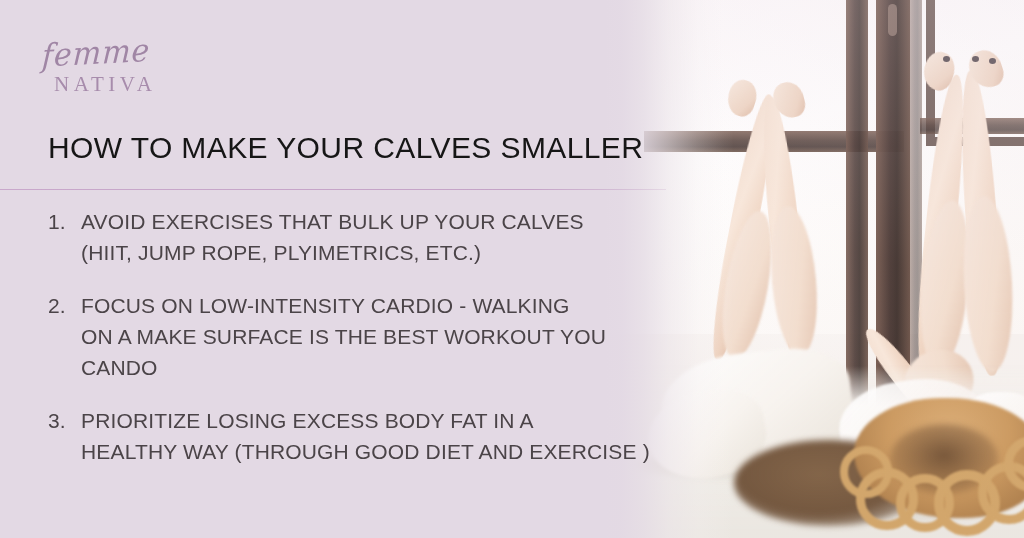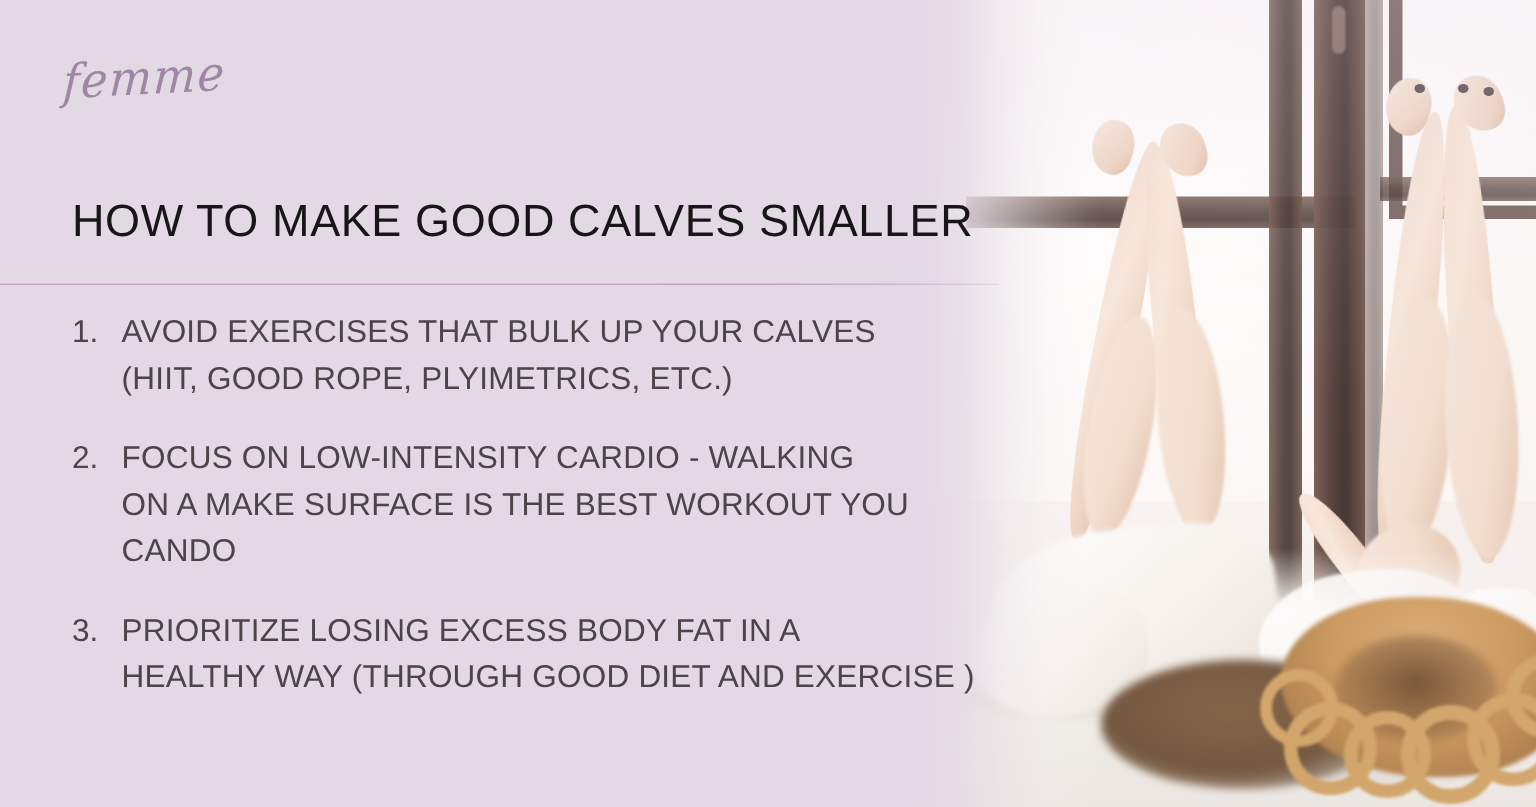--- a/index.html
+++ b/index.html
@@ -319,31 +319,32 @@
       <div class="curl" style="left:236px; top:446px; width:36px; height:36px; border-width:8px;"></div>
       <div class="curl" style="left:400px; top:436px; width:38px; height:38px; border-width:9px;"></div>
 
       <div class="photo-grade"></div>
       <div class="photo-fade"></div>
     </div>
   </div>
 
   <div class="logo">
     <div class="logo-script">femme</div>
+    <div class="logo-word">NATIVA</div>
   </div>
 
-  <div class="title">HOW TO MAKE GOOD CALVES SMALLER</div>
+  <div class="title">HOW TO MAKE YOUR CALVES SMALLER</div>
 
   <div class="divider"></div>
 
   <div class="list">
     <div class="list-item">
       <div class="list-num">1.</div>
       <div class="list-text">AVOID EXERCISES THAT BULK UP YOUR CALVES
-(HIIT, GOOD ROPE, PLYIMETRICS, ETC.)</div>
+(HIIT, JUMP ROPE, PLYIMETRICS, ETC.)</div>
     </div>
     <div class="list-item">
       <div class="list-num">2.</div>
       <div class="list-text">FOCUS ON LOW-INTENSITY CARDIO - WALKING
 ON A MAKE SURFACE IS THE BEST WORKOUT YOU
 CANDO</div>
     </div>
     <div class="list-item">
       <div class="list-num">3.</div>
       <div class="list-text">PRIORITIZE LOSING EXCESS BODY FAT IN A

